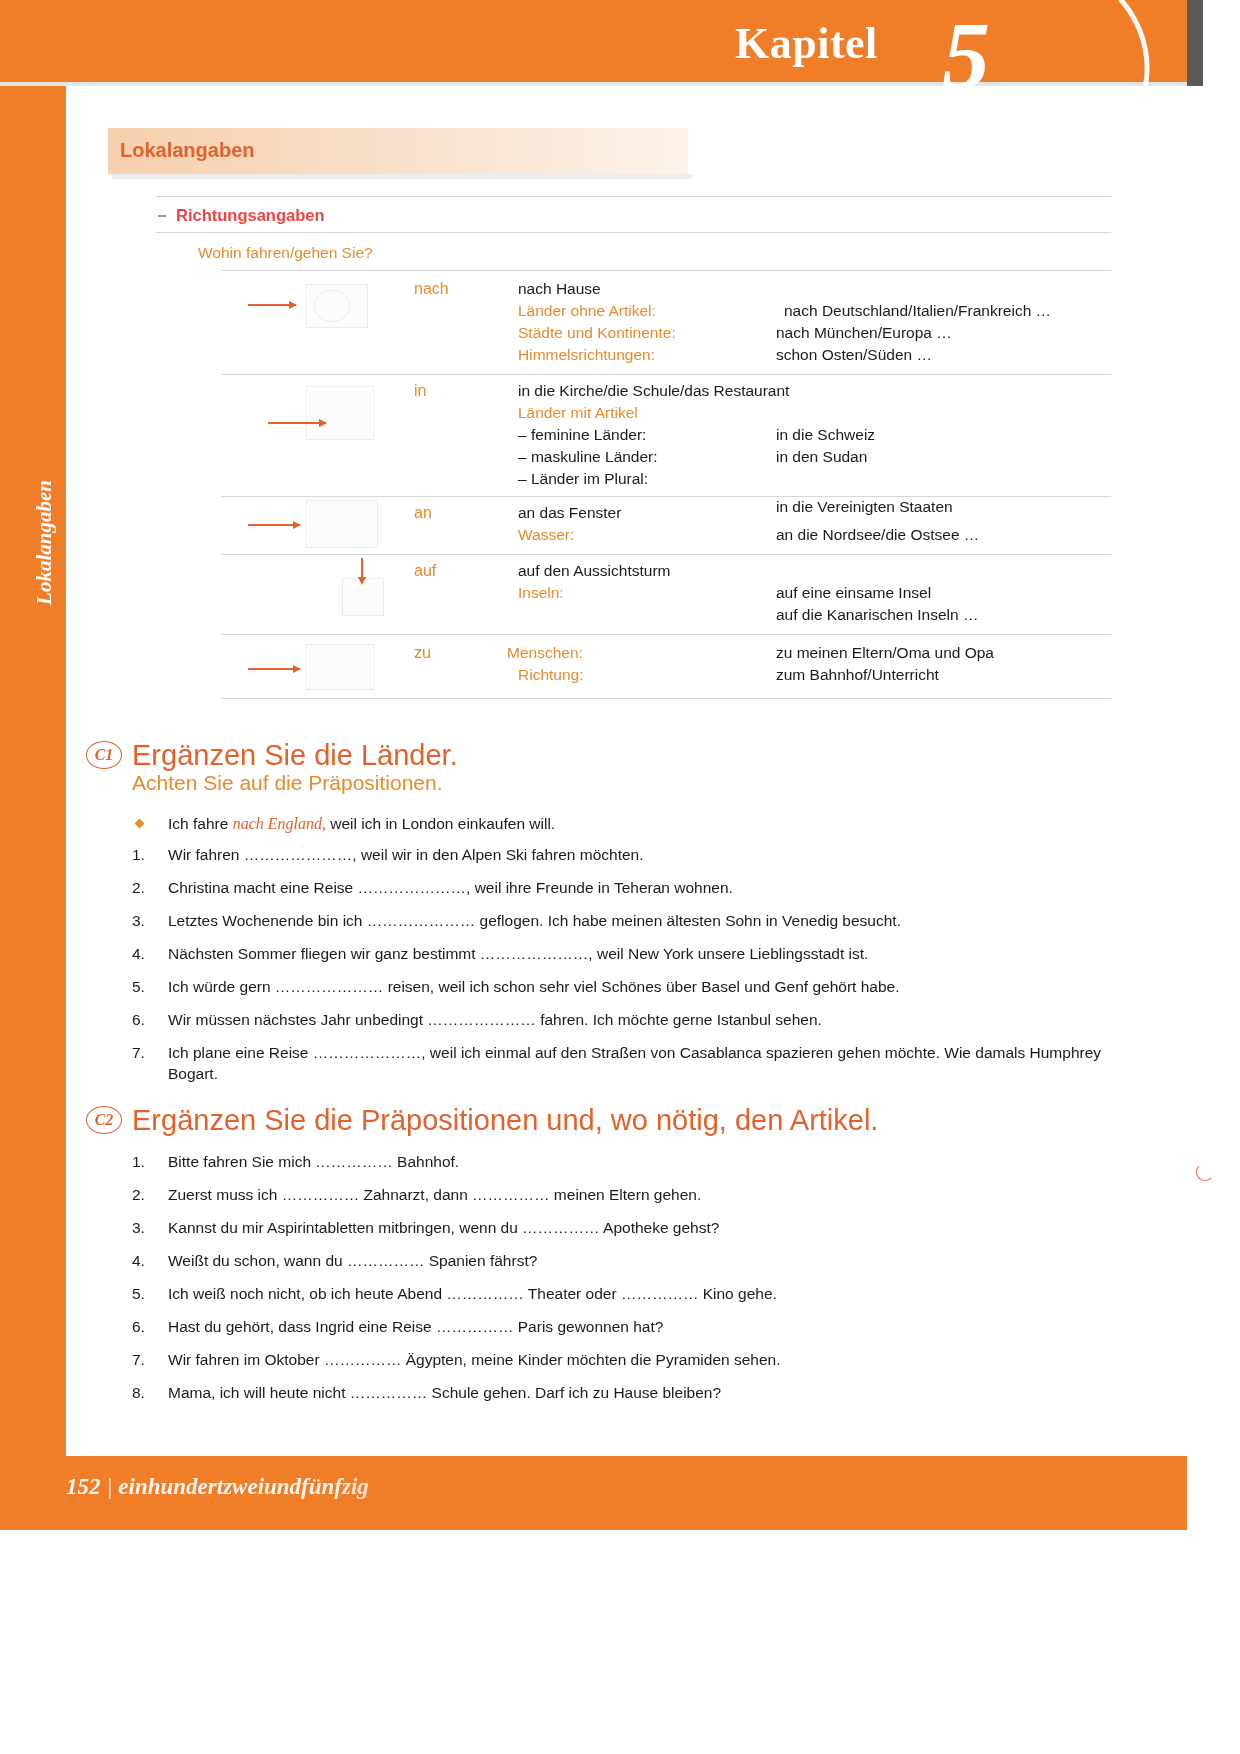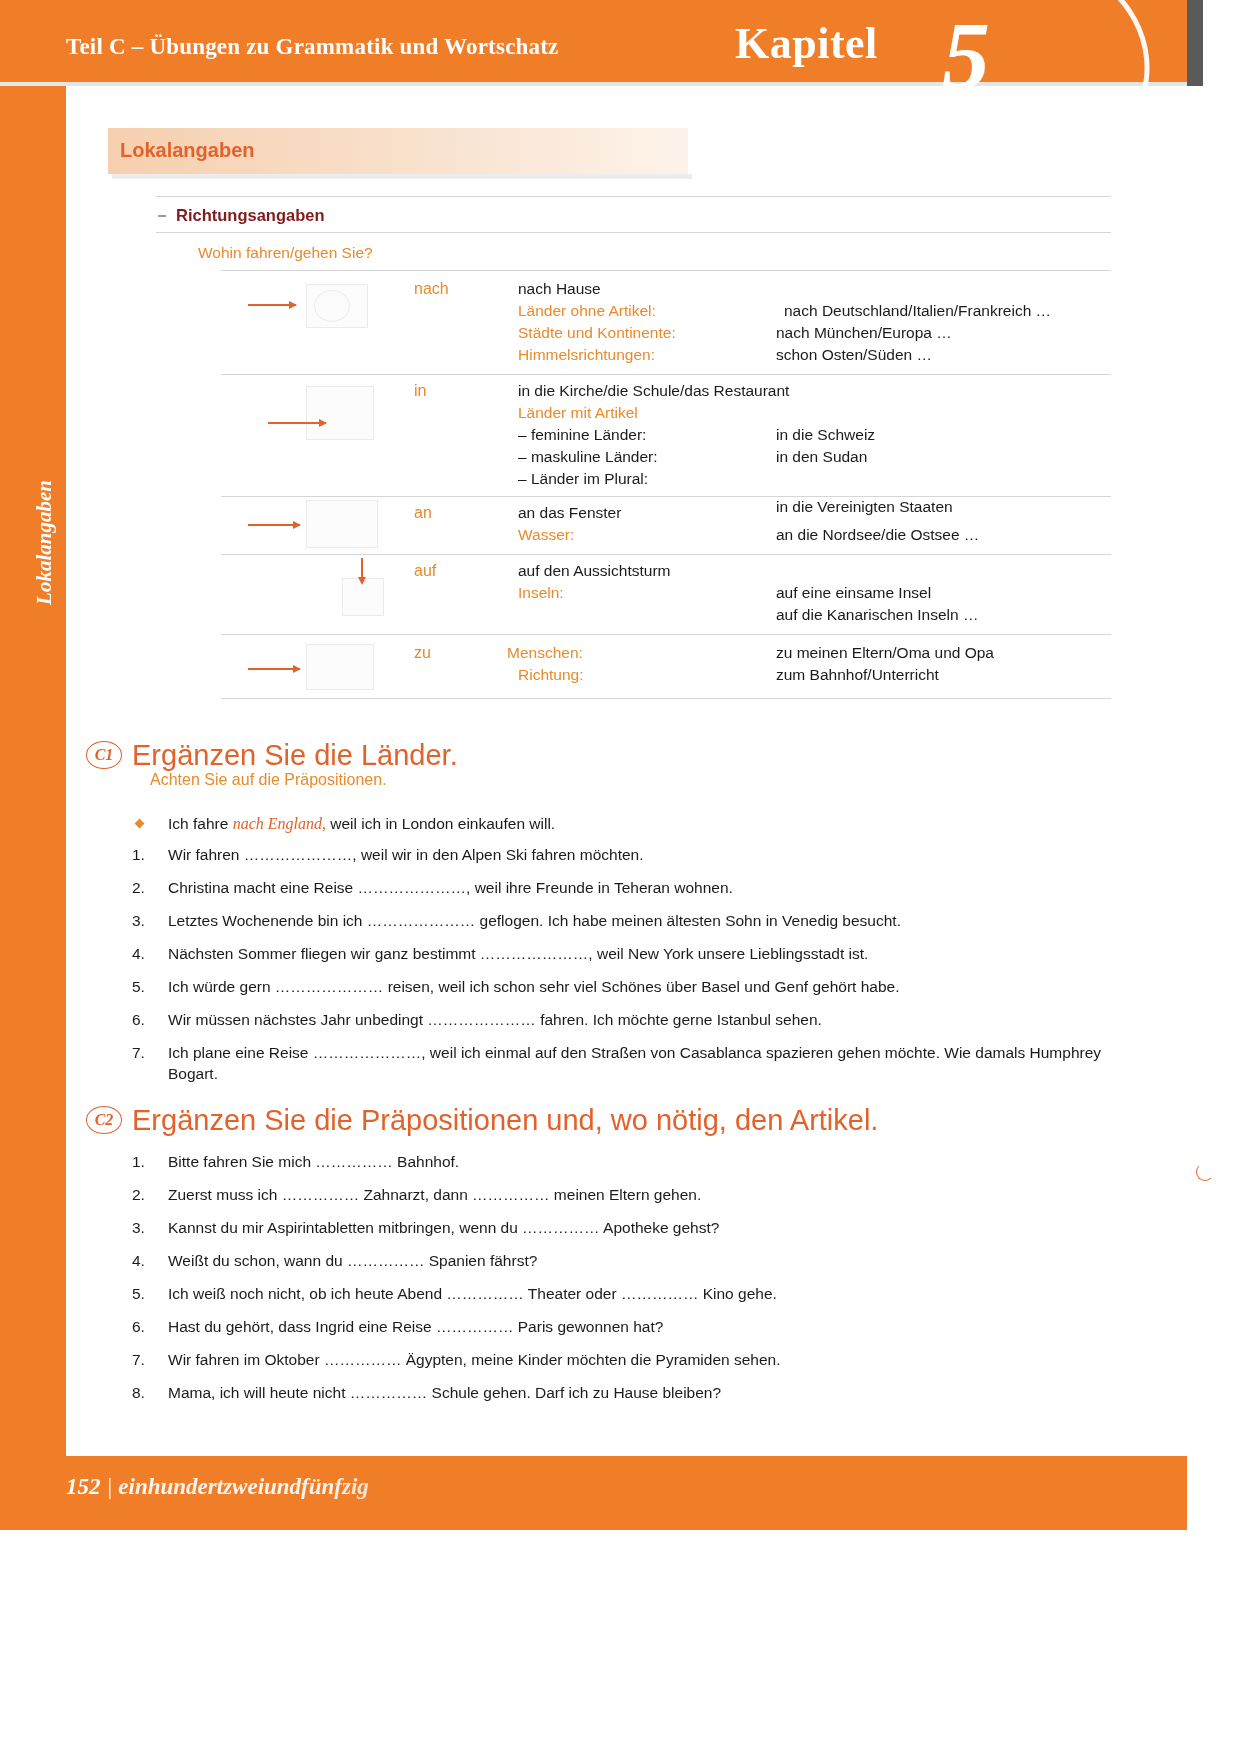--- a/index.html
+++ b/index.html
@@ -172,21 +172,21 @@
   .gram-box {
     position: absolute;
     left: 90px; top: 120px;
     width: 955px;
   }
   .gram-heading {
     position: absolute;
     left: 20px; top: 0px;
     font-size: 16.5px;
     font-weight: bold;
-    color: #7f1d1d;
+    color: #ef4444;
   }
   .gram-dash {
     position: absolute;
     left: 2px; top: 9px;
     width: 8px; height: 2px;
     background: #9b9b9b;
   }
   .gram-rule {
     position: absolute;
     background: #d6d6d6;
@@ -270,22 +270,22 @@
     font-weight: bold;
   }
   .ex-title {
     position: absolute;
     left: 46px; top: -2px;
     font-size: 29px;
     color: #e2622b;
   }
   .ex-sub {
     position: absolute;
-    left: 64px; top: 30px;
-    font-size: 16px;
+    left: 46px; top: 30px;
+    font-size: 21px;
     color: #e98a2b;
   }
   .item {
     position: absolute;
     font-size: 15.5px;
     color: #1b1b1b;
     line-height: 1.35;
   }
   .item .num {
     position: absolute;
@@ -322,21 +322,20 @@
     border-top-color: transparent;
   }
 </style>
 </head>
 <body>
 
 <div class="page">
 
   <div class="top-band"></div>
   <div class="top-band-shadow"></div>
-  <div class="header-title">Teil C – Übungen zu Grammatik und Wortschatz</div>
   <div class="kapitel-word">Kapitel</div>
   <div class="corner-arc"></div>
   <div class="chapter-number">5</div>
 
   <div class="right-dark-edge">
     <div class="band"></div>
   </div>
 
   <div class="left-spine"></div>
   <div class="spine-label">Lokalangaben</div>

